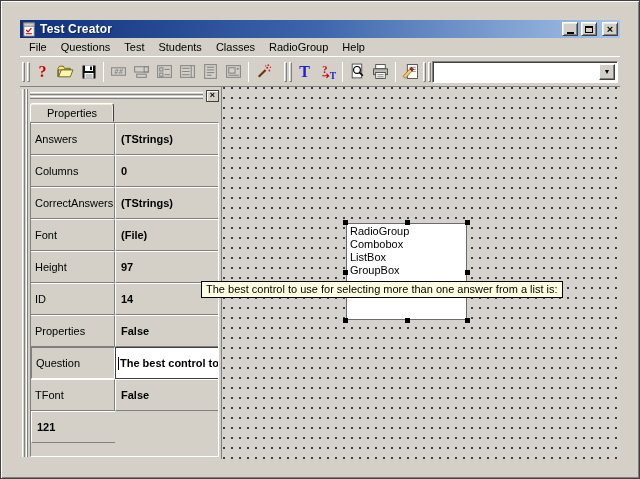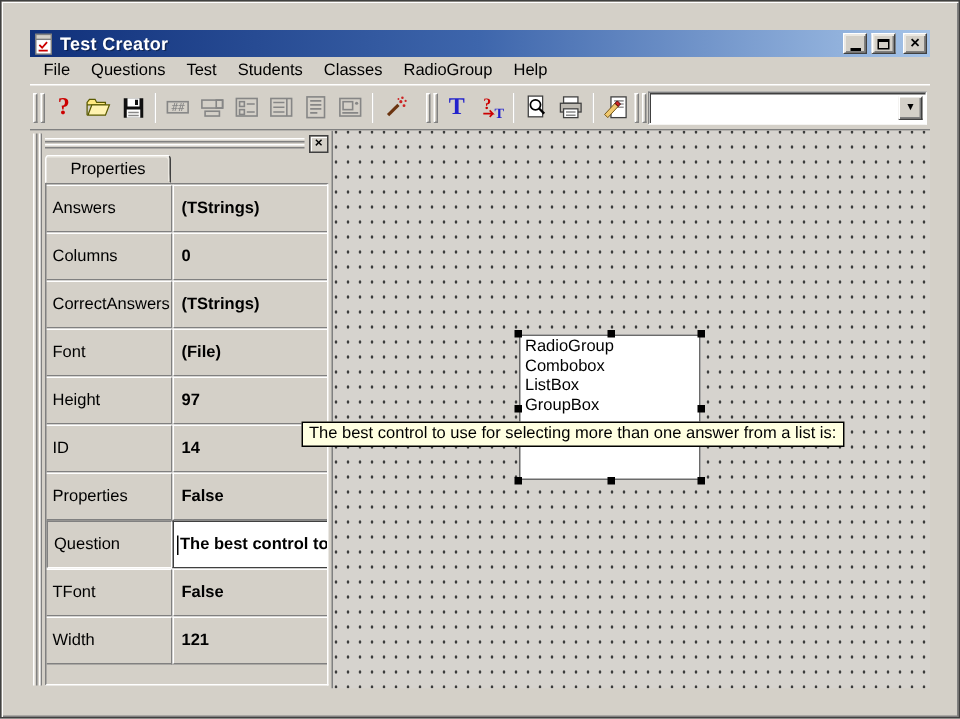--- a/index.html
+++ b/index.html
@@ -323,21 +323,20 @@
                 <span class="caret"></span>
                 <span>The best control to</span>
               </div>
             </div>
           </div>
           <div class="prow">
             <div class="pname">TFont</div>
             <div class="pval">False</div>
           </div>
           <div class="prow">
-            <div class="pname">Width</div>
             <div class="pval">121</div>
           </div>
 
         </div>
       </div>
     </div>
 
     <div class="canvas"></div>
 
     <div class="lb-wrap">

